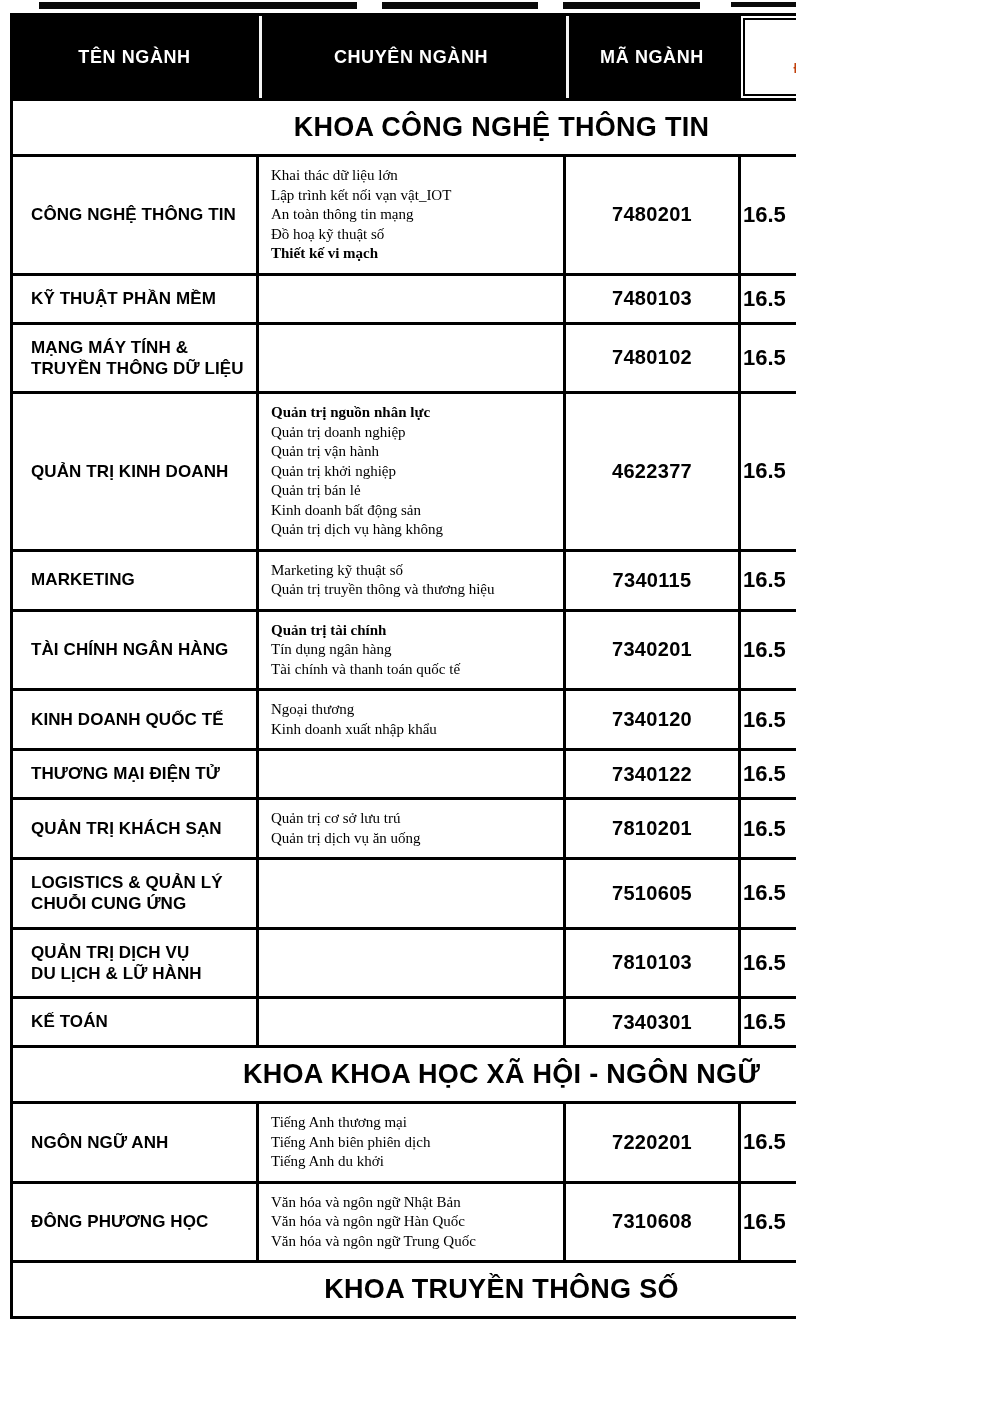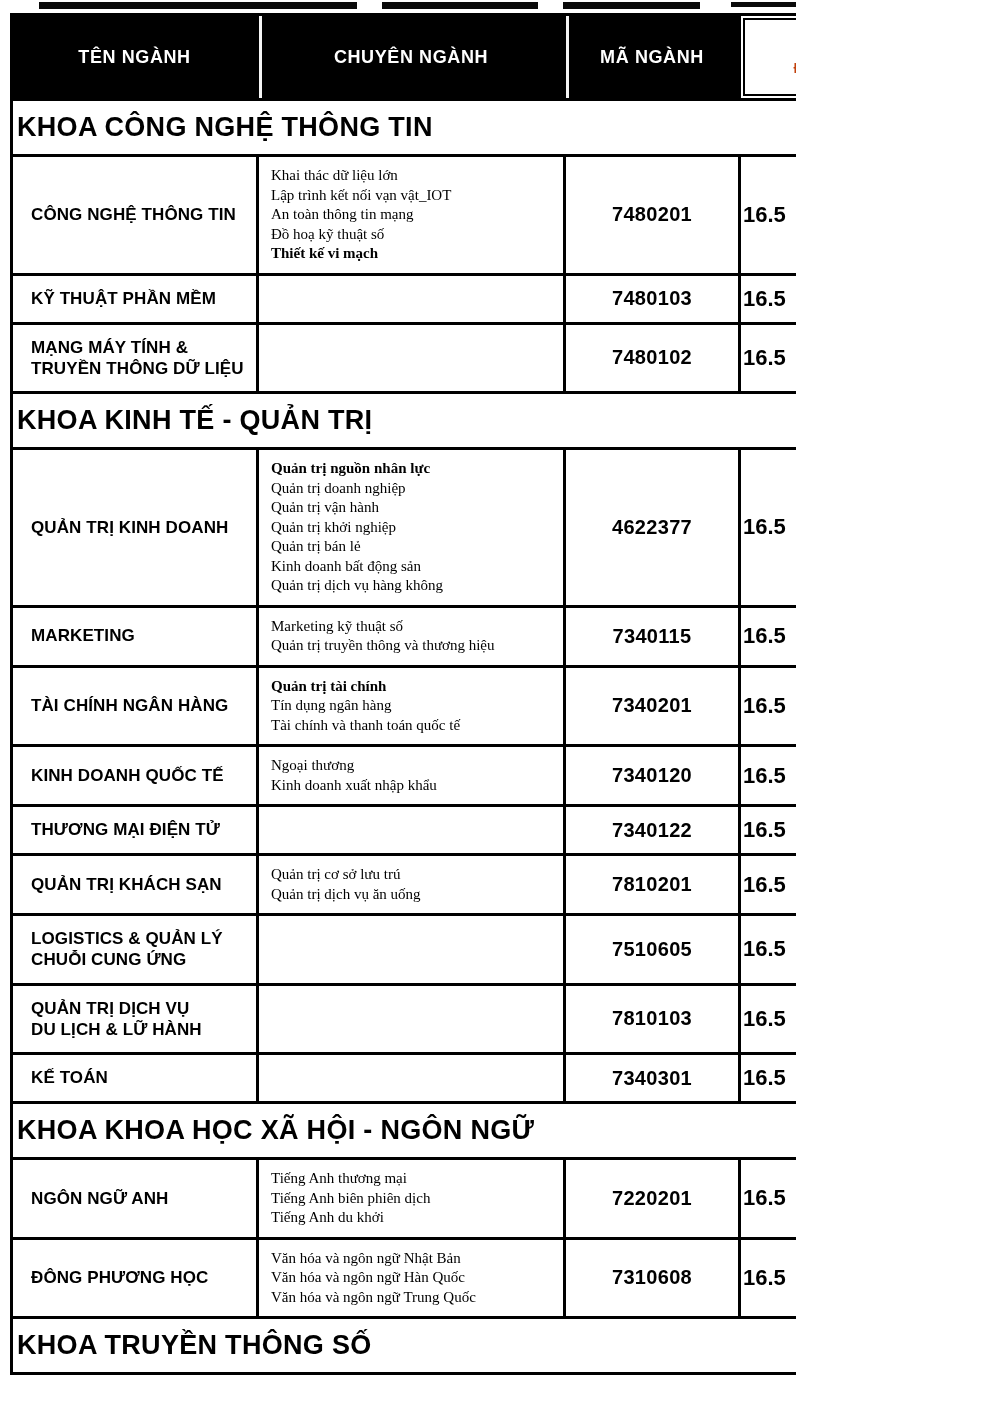--- a/index.html
+++ b/index.html
@@ -35,21 +35,21 @@
   th.light{
     background:#fff; color:#c2410c;
     font-size:15px; font-weight:bold; letter-spacing:0.2px;
     text-align:right; vertical-align:middle;
     box-shadow: inset 0 0 0 2px #fff, inset 0 0 0 4px #000;
   }
   th.light .hline{ line-height:1.45; }
 
   
   td.section{
-    font-weight:bold;
+    text-align:center; font-weight:bold;
     font-size:27px; letter-spacing:0.3px;
     padding:11px 4px;
   }
 
   
   td.name{
     font-weight:bold; font-size:17px; line-height:1.25;
     padding:12px 6px 12px 18px; vertical-align:middle;
     letter-spacing:0.1px;
   }
@@ -127,23 +127,20 @@
           <tr>
             <td class="name">
               <div>MẠNG MÁY TÍNH &amp;</div>
               <div>TRUYỀN THÔNG DỮ LIỆU</div>
             </td>
             <td class="spec"></td>
             <td class="code">7480102</td>
             <td class="score">16.5</td>
           </tr>
           <tr>
-            <td class="section" colspan="4">KHOA KINH TẾ - QUẢN TRỊ</td>
-          </tr>
-          <tr>
             <td class="name">
               <div>QUẢN TRỊ KINH DOANH</div>
             </td>
             <td class="spec">
               <div class="bold">Quản trị nguồn nhân lực</div>
               <div>Quản trị doanh nghiệp</div>
               <div>Quản trị vận hành</div>
               <div>Quản trị khởi nghiệp</div>
               <div>Quản trị bán lẻ</div>
               <div>Kinh doanh bất động sản</div>

